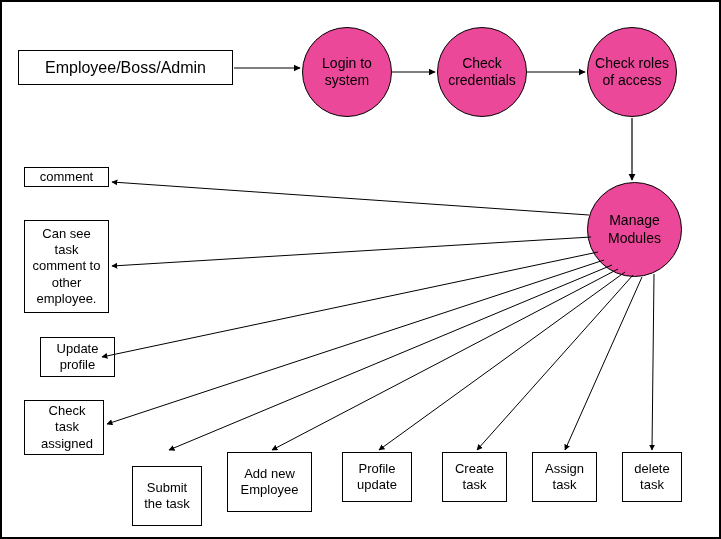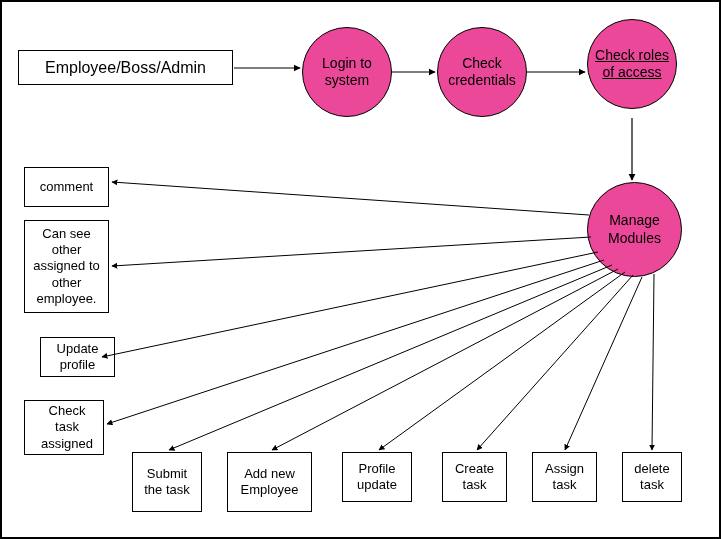--- a/index.html
+++ b/index.html
@@ -65,45 +65,45 @@
   </div>
 
   <div class="circle" style="left:300px; top:25px; width:90px; height:90px;">
     <span>Login to system</span>
   </div>
 
   <div class="circle" style="left:435px; top:25px; width:90px; height:90px;">
     <span>Check credentials</span>
   </div>
 
-  <div class="circle" style="left:585px; top:17px; width:90px; height:90px;text-decoration:underline;">
+  <div class="circle" style="left:585px; top:25px; width:90px; height:90px;">
     <span>Check roles of access</span>
   </div>
 
   <div class="circle" style="left:585px; top:180px; width:95px; height:95px;">
     <span>Manage Modules</span>
   </div>
 
-  <div class="rect" style="left:22px; top:165px; width:85px; height:40px;">
+  <div class="rect" style="left:22px; top:165px; width:85px; height:20px;">
     <span>comment</span>
   </div>
 
   <div class="rect" style="left:22px; top:218px; width:85px; height:93px;">
-    <span>Can see other assigned to other employee.</span>
+    <span>Can see task comment to other employee.</span>
   </div>
 
   <div class="rect" style="left:38px; top:335px; width:75px; height:40px;">
     <span>Update profile</span>
   </div>
 
   <div class="rect" style="left:22px; top:398px; width:80px; height:55px;padding-left:12px;">
     <span>Check task assigned</span>
   </div>
 
-  <div class="rect" style="left:130px; top:450px; width:70px; height:60px;">
+  <div class="rect" style="left:130px; top:464px; width:70px; height:60px;">
     <span>Submit the task</span>
   </div>
 
   <div class="rect" style="left:225px; top:450px; width:85px; height:60px;">
     <span>Add new Employee</span>
   </div>
 
   <div class="rect" style="left:440px; top:450px; width:65px; height:50px;">
     <span>Create task</span>
   </div>

